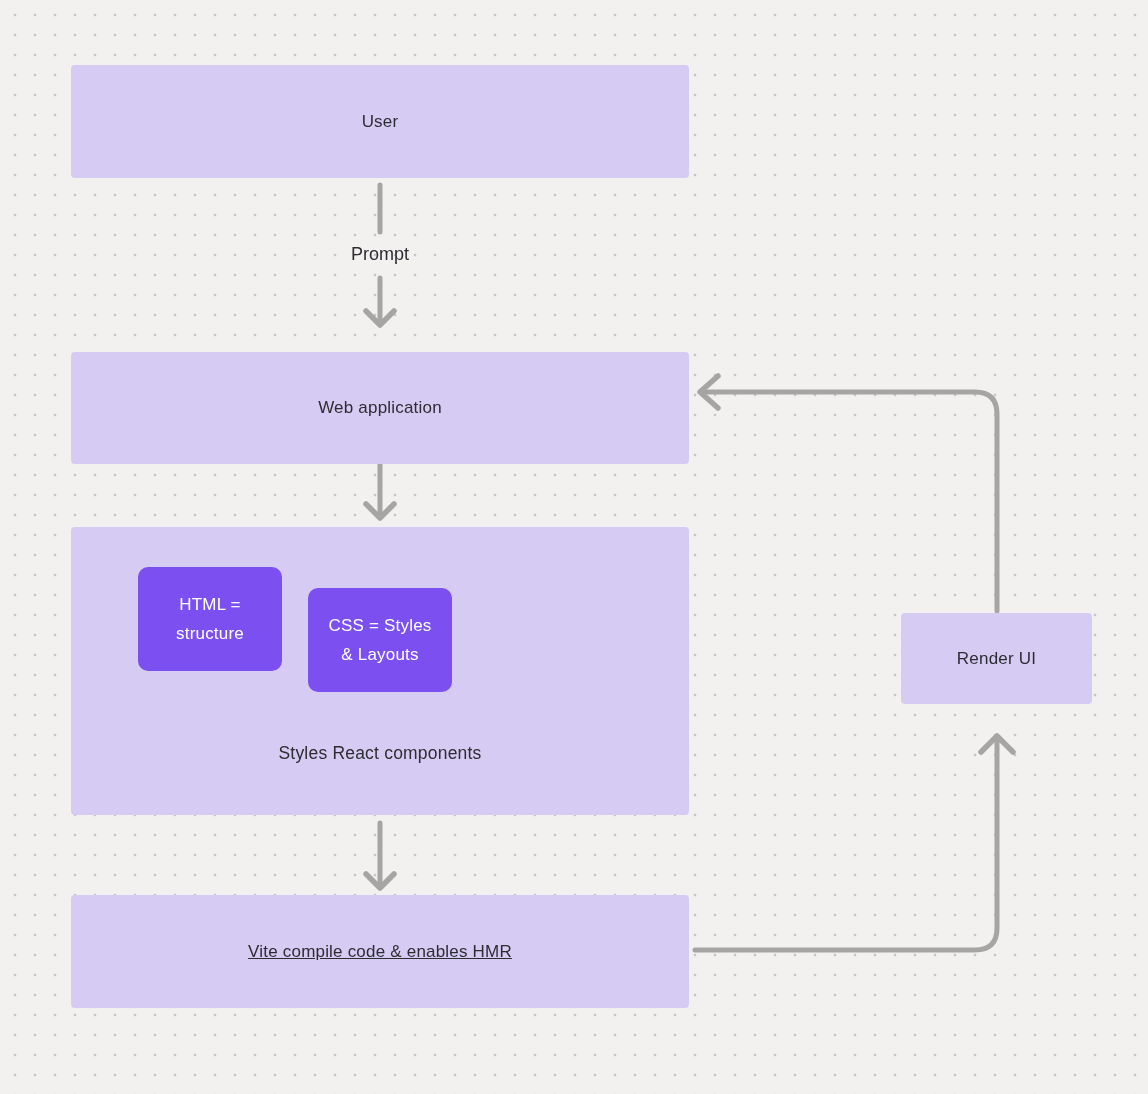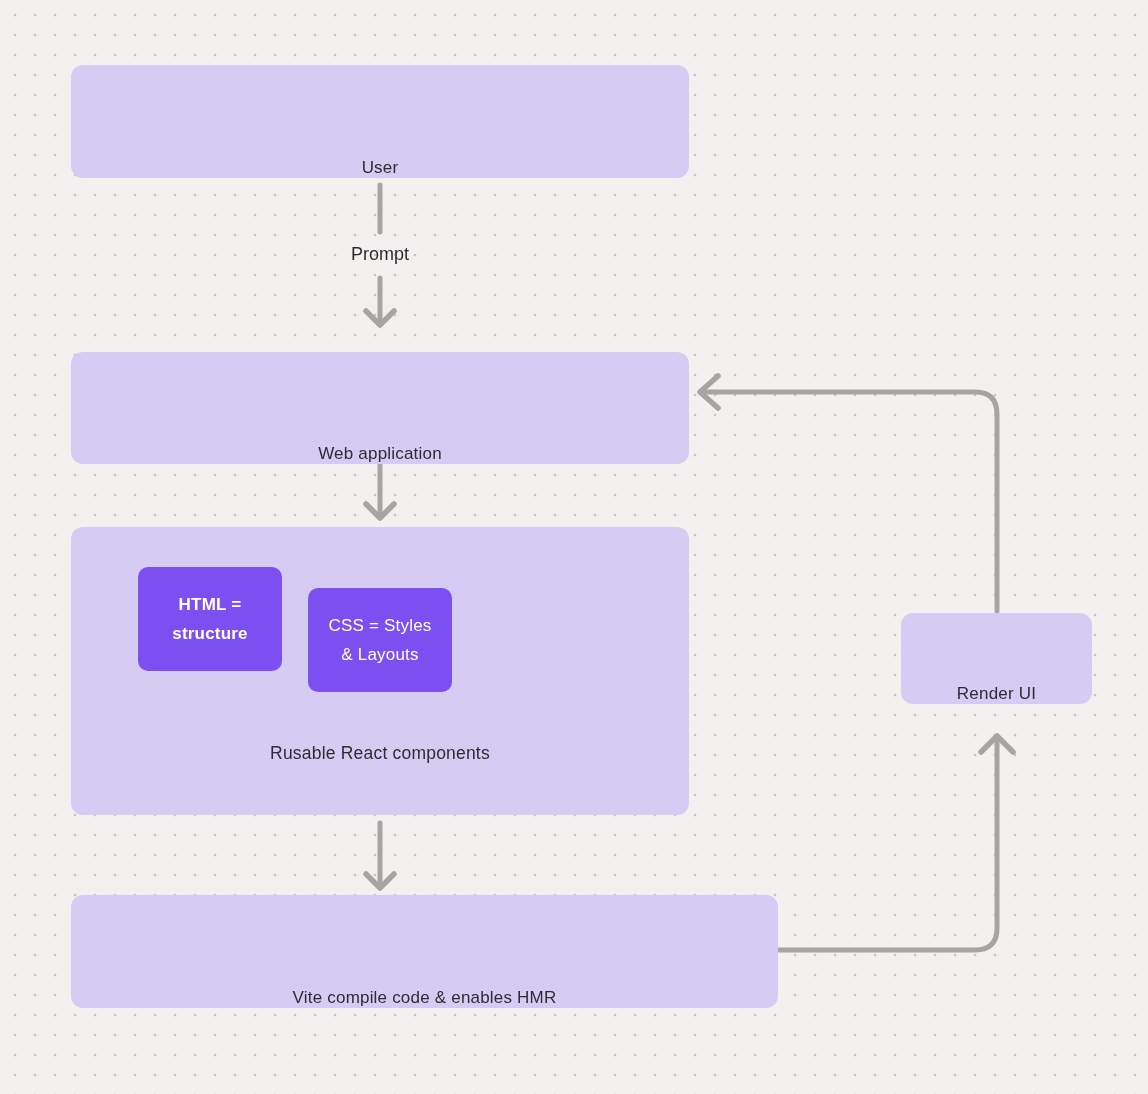--- a/index.html
+++ b/index.html
@@ -26,52 +26,52 @@
     stroke: #a6a5a3;
     fill: none;
     stroke-linecap: round;
     stroke-linejoin: round;
   }
   .edge-line { stroke-width: 5px; }
   .edge-head { stroke-width: 5.5px; }
   .node {
     position: absolute;
     background: #d6ccf3;
-    border-radius: 12px;
+    border-radius: 4px;
     display: flex;
-    align-items: flex-end;
+    align-items: center;
     justify-content: center;
     color: #2e2c33;
     font-size: 17px;
     font-weight: 500;
     letter-spacing: 0.2px;
   }
   .node-user          { left: 71px;  top: 65px;  width: 618px; height: 113px; }
   .node-webapp        { left: 71px;  top: 352px; width: 618px; height: 112px; }
   .node-group         { left: 71px;  top: 527px; width: 618px; height: 288px; display: block; }
-  .node-vite          { left: 71px;  top: 895px; width: 707px; height: 113px; }
+  .node-vite          { left: 71px;  top: 895px; width: 618px; height: 113px; text-decoration: underline; }
   .node-render-ui     { left: 901px; top: 613px; width: 191px; height: 91px; }
   .chip {
     position: absolute;
     top: 40px;
     width: 144px;
     height: 104px;
     background: #7c4ff0;
     border-radius: 10px;
     display: flex;
     flex-direction: column;
     align-items: center;
     justify-content: center;
     color: #ffffff;
     font-size: 17px;
     font-weight: 500;
     line-height: 29px;
     text-align: center;
   }
-  .chip-html { left: 67px; font-weight: bold; }
+  .chip-html { left: 67px; }
   .chip-css  { left: 237px; margin-top: 21px; }
   .chip-js   { left: 407px; }
   .group-label {
     position: absolute;
     left: 0;
     top: 216px;
     width: 100%;
     text-align: center;
     font-size: 17.5px;
     font-weight: 500;
@@ -134,21 +134,21 @@
 
   <div class="node node-group">
     <div class="chip chip-html">
       <span>HTML =</span>
       <span>structure</span>
     </div>
     <div class="chip chip-css">
       <span>CSS = Styles</span>
       <span>&amp; Layouts</span>
     </div>
-    <div class="group-label">Rusable React components</div>
+    <div class="group-label">Styles React components</div>
   </div>
 
   <div class="node node-vite">
     <span>Vite compile code &amp; enables HMR</span>
   </div>
 
   <div class="node node-render-ui">
     <span>Render UI</span>
   </div>
 

